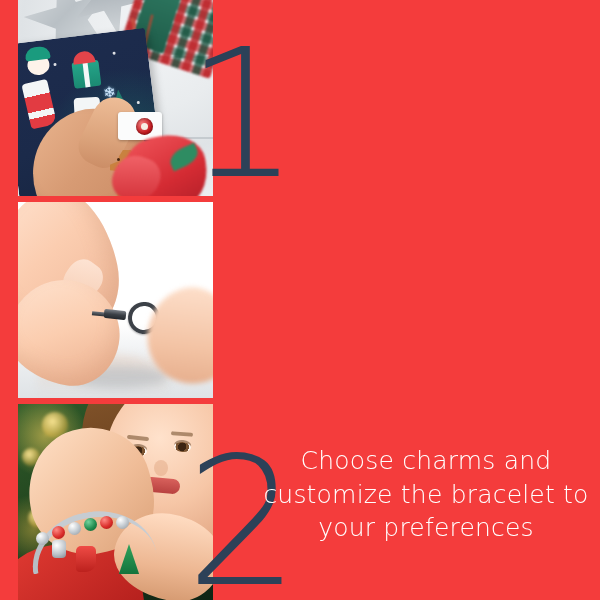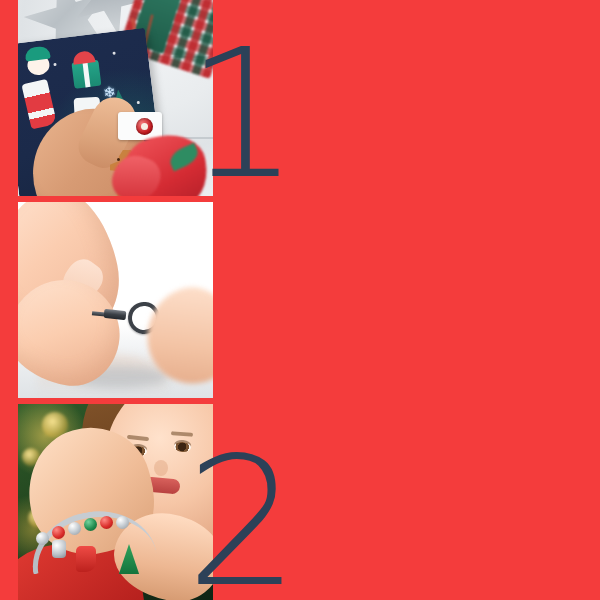--- a/index.html
+++ b/index.html
@@ -500,20 +500,25 @@
       <div class="p2-nail"></div>
       <div class="p2-index"></div>
       <div class="p2-clasp-stem"></div>
       <div class="p2-clasp-body"></div>
       <div class="p2-ring"></div>
       <div class="p2-rfinger blur-2"></div>
     </div>
 
     <div class="numeral numeral-2">2</div>
 
+    <div class="caption caption-2">
+      <span class="line">Choose charms and</span>
+      <span class="line">customize the bracelet to</span>
+      <span class="line">your preferences</span>
+    </div>
   </section>
 
   <section class="step step-3">
 
     <div class="photo">
       <div class="p3-bg"></div>
 
       <div class="p3-bokeh" style="left:24px; top:8px; width:26px; height:26px;"></div>
       <div class="p3-bokeh" style="left:4px; top:44px; width:18px; height:18px;"></div>
       <div class="p3-bokeh" style="left:48px; top:60px; width:14px; height:14px;"></div>

